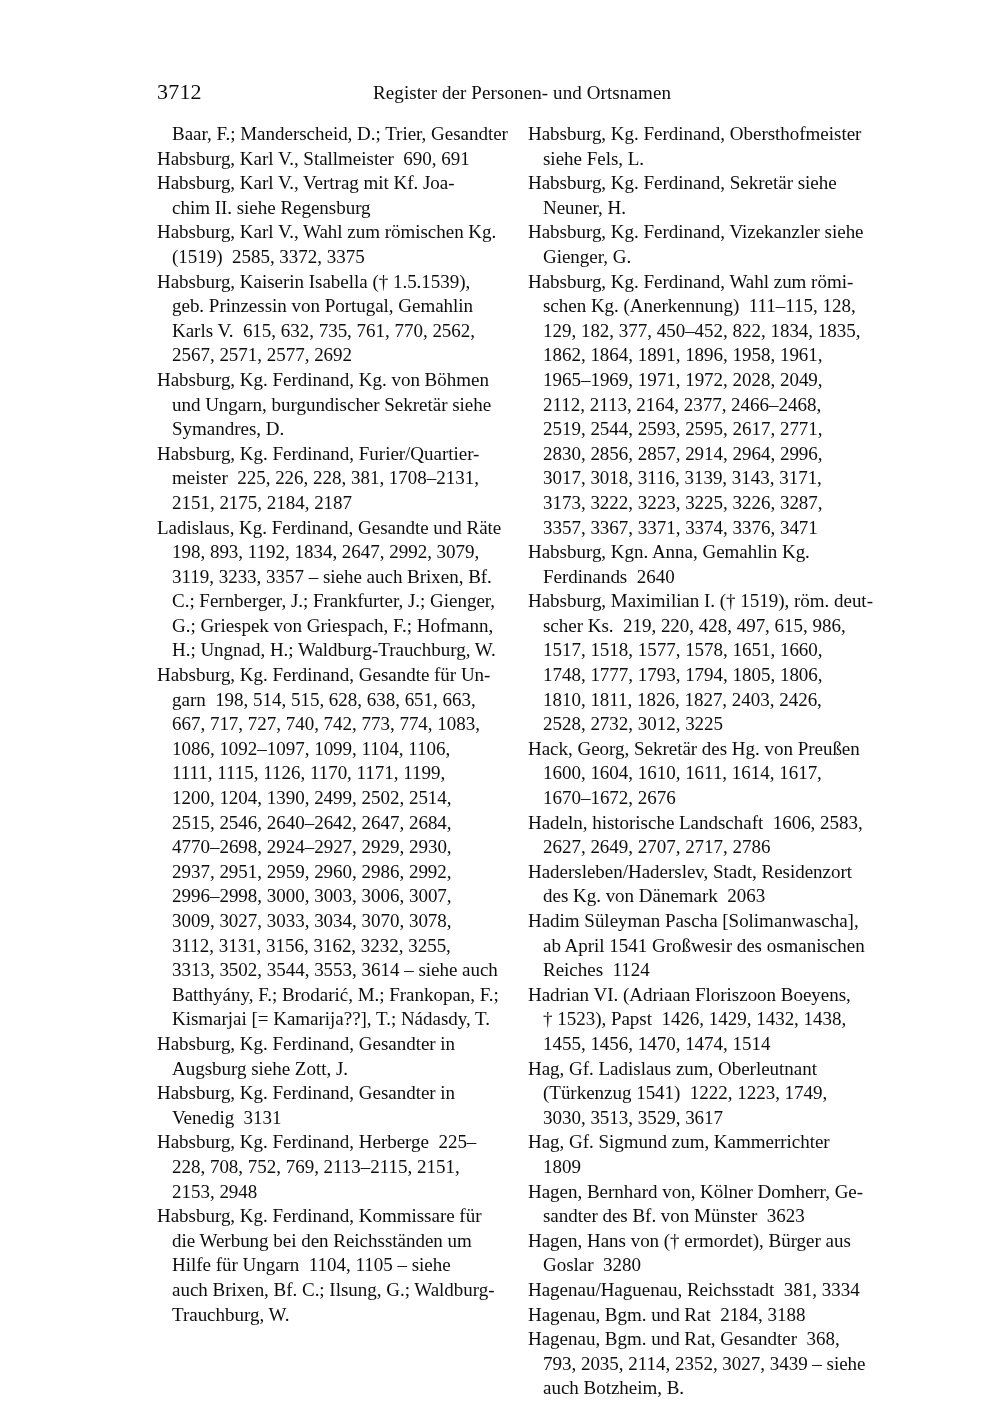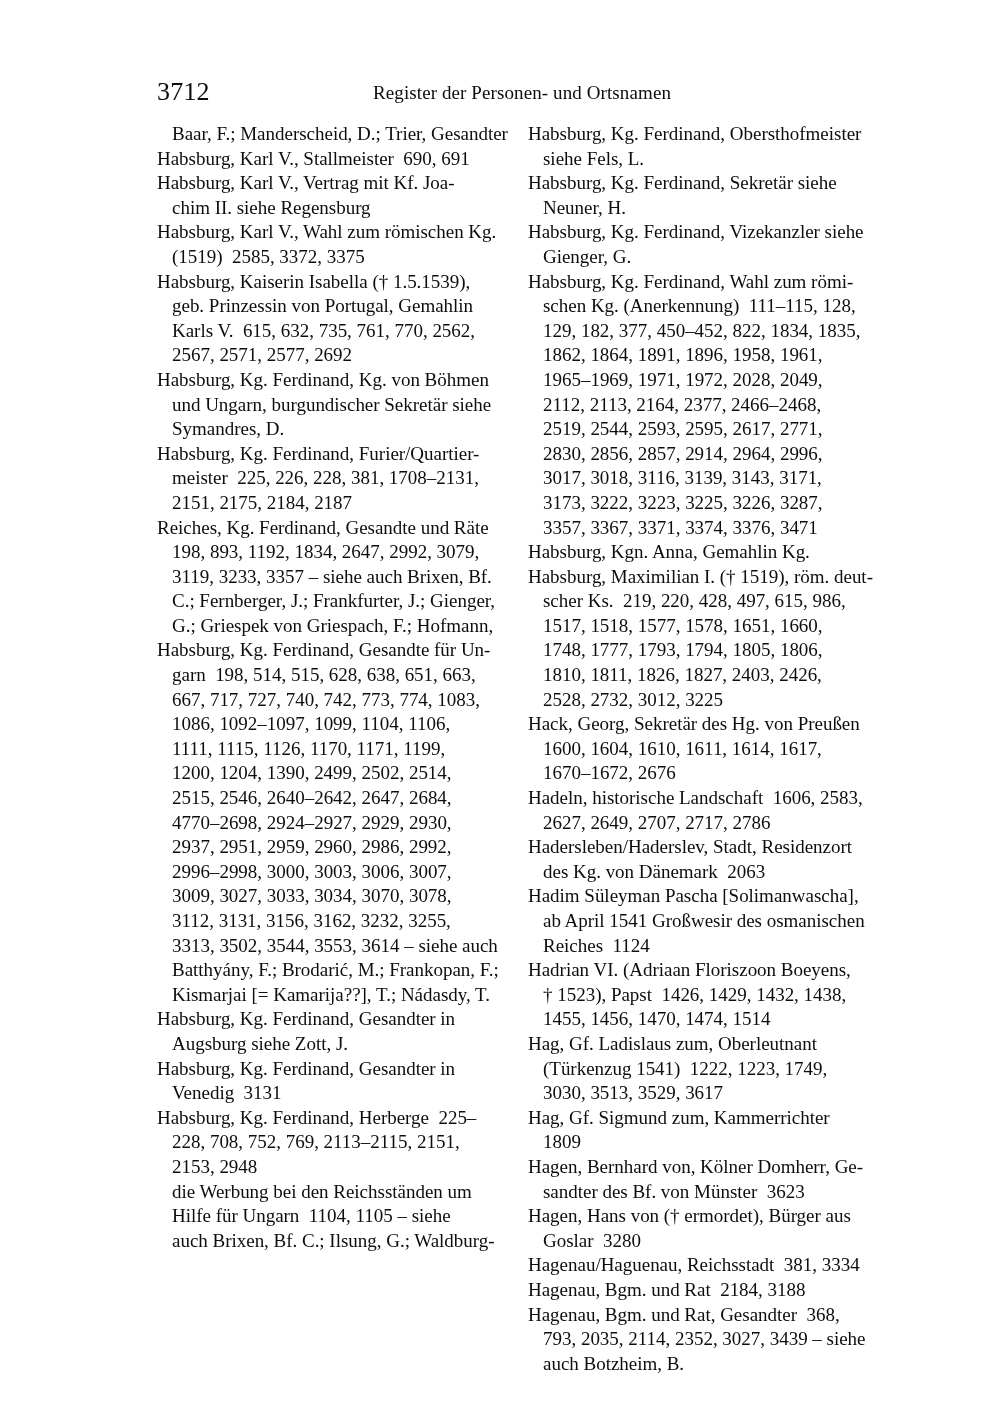--- a/index.html
+++ b/index.html
@@ -27,21 +27,21 @@
     position: absolute;
     left: 157px;
     top: 78px;
     width: 700px;
     height: 30px;
   }
   .folio {
     position: absolute;
     left: 0;
     top: 0;
-    font-size: 26px;
+    font-size: 22px;
     line-height: 28px;
     letter-spacing: 0.2px;
   }
   .head-title {
     position: absolute;
     left: 15px;
     top: 2px;
     width: 700px;
     text-align: center;
     font-size: 19px;
@@ -112,25 +112,26 @@
           <div class="line">Habsburg, Kg. Ferdinand, Kg. von Böhmen</div>
           <div class="line cont">und Ungarn, burgundischer Sekretär siehe</div>
           <div class="line cont">Symandres, D.</div>
         </div>
         <div class="entry">
           <div class="line">Habsburg, Kg. Ferdinand, Furier/Quartier-</div>
           <div class="line cont">meister  225, 226, 228, 381, 1708–2131,</div>
           <div class="line cont">2151, 2175, 2184, 2187</div>
         </div>
         <div class="entry">
-          <div class="line">Reiches, Kg. Ferdinand, Gesandte und Räte</div>
+          <div class="line">Ladislaus, Kg. Ferdinand, Gesandte und Räte</div>
           <div class="line cont">198, 893, 1192, 1834, 2647, 2992, 3079,</div>
           <div class="line cont">3119, 3233, 3357 – siehe auch Brixen, Bf.</div>
           <div class="line cont">C.; Fernberger, J.; Frankfurter, J.; Gienger,</div>
           <div class="line cont">G.; Griespek von Griespach, F.; Hofmann,</div>
+          <div class="line cont">H.; Ungnad, H.; Waldburg-Trauchburg, W.</div>
         </div>
         <div class="entry">
           <div class="line">Habsburg, Kg. Ferdinand, Gesandte für Un-</div>
           <div class="line cont">garn  198, 514, 515, 628, 638, 651, 663,</div>
           <div class="line cont">667, 717, 727, 740, 742, 773, 774, 1083,</div>
           <div class="line cont">1086, 1092–1097, 1099, 1104, 1106,</div>
           <div class="line cont">1111, 1115, 1126, 1170, 1171, 1199,</div>
           <div class="line cont">1200, 1204, 1390, 2499, 2502, 2514,</div>
           <div class="line cont">2515, 2546, 2640–2642, 2647, 2684,</div>
           <div class="line cont">4770–2698, 2924–2927, 2929, 2930,</div>
@@ -149,23 +150,25 @@
         <div class="entry">
           <div class="line">Habsburg, Kg. Ferdinand, Gesandter in</div>
           <div class="line cont">Venedig  3131</div>
         </div>
         <div class="entry">
           <div class="line">Habsburg, Kg. Ferdinand, Herberge  225–</div>
           <div class="line cont">228, 708, 752, 769, 2113–2115, 2151,</div>
           <div class="line cont">2153, 2948</div>
         </div>
         <div class="entry">
+          <div class="line">Habsburg, Kg. Ferdinand, Kommissare für</div>
           <div class="line cont">die Werbung bei den Reichsständen um</div>
           <div class="line cont">Hilfe für Ungarn  1104, 1105 – siehe</div>
           <div class="line cont">auch Brixen, Bf. C.; Ilsung, G.; Waldburg-</div>
+          <div class="line cont">Trauchburg, W.</div>
         </div>
       </div>
       <div class="column">
         <div class="entry">
           <div class="line">Habsburg, Kg. Ferdinand, Obersthofmeister</div>
           <div class="line cont">siehe Fels, L.</div>
         </div>
         <div class="entry">
           <div class="line">Habsburg, Kg. Ferdinand, Sekretär siehe</div>
           <div class="line cont">Neuner, H.</div>
@@ -182,20 +185,21 @@
           <div class="line cont">1965–1969, 1971, 1972, 2028, 2049,</div>
           <div class="line cont">2112, 2113, 2164, 2377, 2466–2468,</div>
           <div class="line cont">2519, 2544, 2593, 2595, 2617, 2771,</div>
           <div class="line cont">2830, 2856, 2857, 2914, 2964, 2996,</div>
           <div class="line cont">3017, 3018, 3116, 3139, 3143, 3171,</div>
           <div class="line cont">3173, 3222, 3223, 3225, 3226, 3287,</div>
           <div class="line cont">3357, 3367, 3371, 3374, 3376, 3471</div>
         </div>
         <div class="entry">
           <div class="line">Habsburg, Kgn. Anna, Gemahlin Kg.</div>
+          <div class="line cont">Ferdinands  2640</div>
         </div>
         <div class="entry">
           <div class="line">Habsburg, Maximilian I. († 1519), röm. deut-</div>
           <div class="line cont">scher Ks.  219, 220, 428, 497, 615, 986,</div>
           <div class="line cont">1517, 1518, 1577, 1578, 1651, 1660,</div>
           <div class="line cont">1748, 1777, 1793, 1794, 1805, 1806,</div>
           <div class="line cont">1810, 1811, 1826, 1827, 2403, 2426,</div>
           <div class="line cont">2528, 2732, 3012, 3225</div>
         </div>
         <div class="entry">

